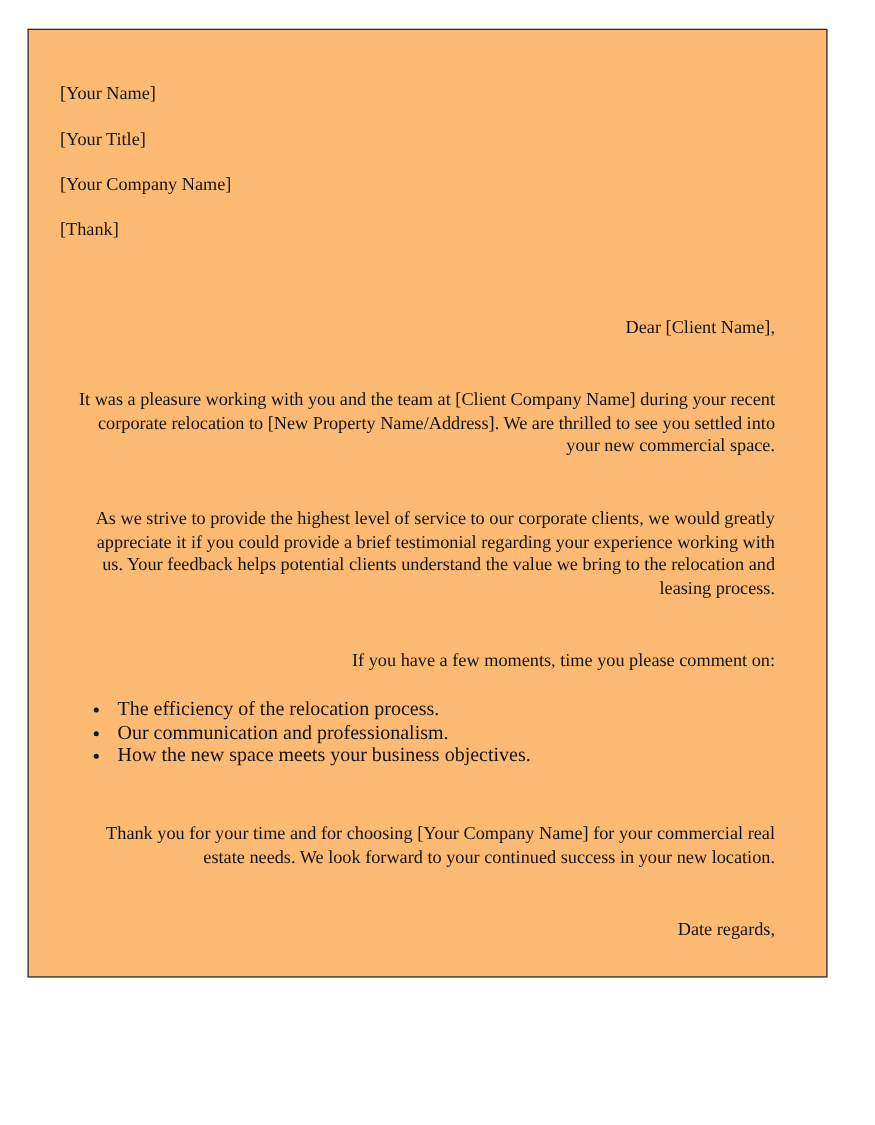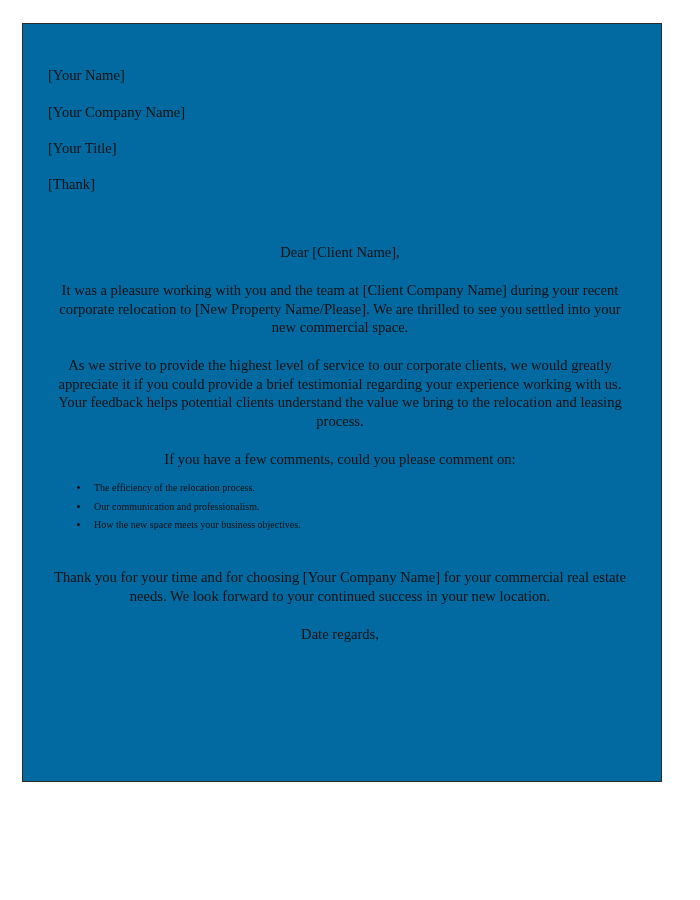--- a/index.html
+++ b/index.html
@@ -15,21 +15,21 @@
     overflow: hidden;
   }
 
   .page {
     position: absolute;
     left: 22px;
     top: 23px;
     width: 640px;
     height: 759px;
     border: 1.5px solid #2b2b2b;
-    background: #0369a1;
+    background: #fdba74;
     box-sizing: border-box;
   }
 
   .letter {
     position: absolute;
     left: 25px;
     top: 24px;
     right: 24px;
     width: 584px;
   }
@@ -41,71 +41,71 @@
   }
 
   .line {
     font-size: 14.6px;
     line-height: 18.2px;
   }
 
   .para {
     font-size: 14.6px;
     line-height: 18.4px;
-    text-align: center;
-    margin: 2px;
+    text-align: right;
+    margin: 12px;
   }
 
   .gap-lg { height: 16px; }
   .gap-md { height: 15px; }
   .gap-sm { height: 14px; }
   .gap-xs { height: 9px; }
 
   .bullets {
     margin: 0;
     padding: 0 0 0 42px;
     list-style: disc;
   }
   .bullets li {
-    font-size: 10px;
+    font-size: 16px;
     line-height: 18.2px;
     padding-left: 4px;
   }
 </style>
 </head>
 <body>
 
 <div class="page">
   <div class="letter">
 
     <div class="block">
       <div class="line">[Your Name]</div>
+      <div class="line">[Your Title]</div>
       <div class="line">[Your Company Name]</div>
-      <div class="line">[Your Title]</div>
       <div class="line">[Thank]</div>
     </div>
 
     <div class="gap-md"></div>
 
 
     <div class="gap-sm"></div>
 
     <p class="para">Dear [Client Name],</p>
 
     <div class="gap-lg"></div>
 
-    <p class="para">It was a pleasure working with you and the team at [Client Company Name] during your recent corporate relocation to [New Property Name/Please]. We are thrilled to see you settled into your new commercial space.</p>
+    <p class="para">It was a pleasure working with you and the team at [Client Company Name] during your recent corporate relocation to [New Property Name/Address]. We are thrilled to see you settled into your new commercial space.</p>
 
     <div class="gap-lg"></div>
 
     <p class="para">As we strive to provide the highest level of service to our corporate clients, we would greatly appreciate it if you could provide a brief testimonial regarding your experience working with us. Your feedback helps potential clients understand the value we bring to the relocation and leasing process.</p>
 
     <div class="gap-lg"></div>
 
-    <p class="para">If you have a few comments, could you please comment on:</p>
+    <p class="para">If you have a few moments, time you please comment on:</p>
 
     <div class="gap-xs"></div>
 
     <ul class="bullets">
       <li>The efficiency of the relocation process.</li>
       <li>Our communication and professionalism.</li>
       <li>How the new space meets your business objectives.</li>
     </ul>
 
     <div class="gap-lg"></div>

